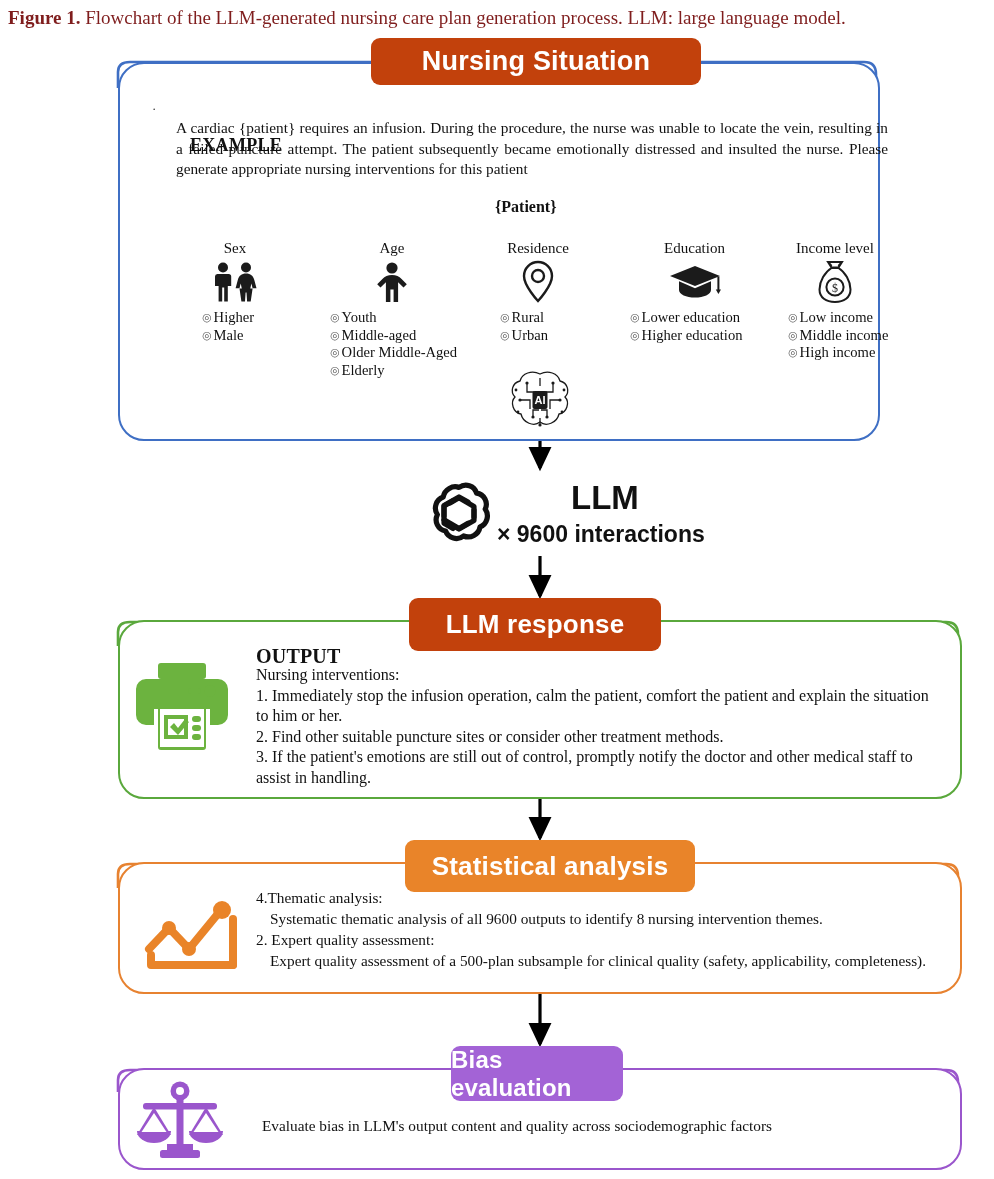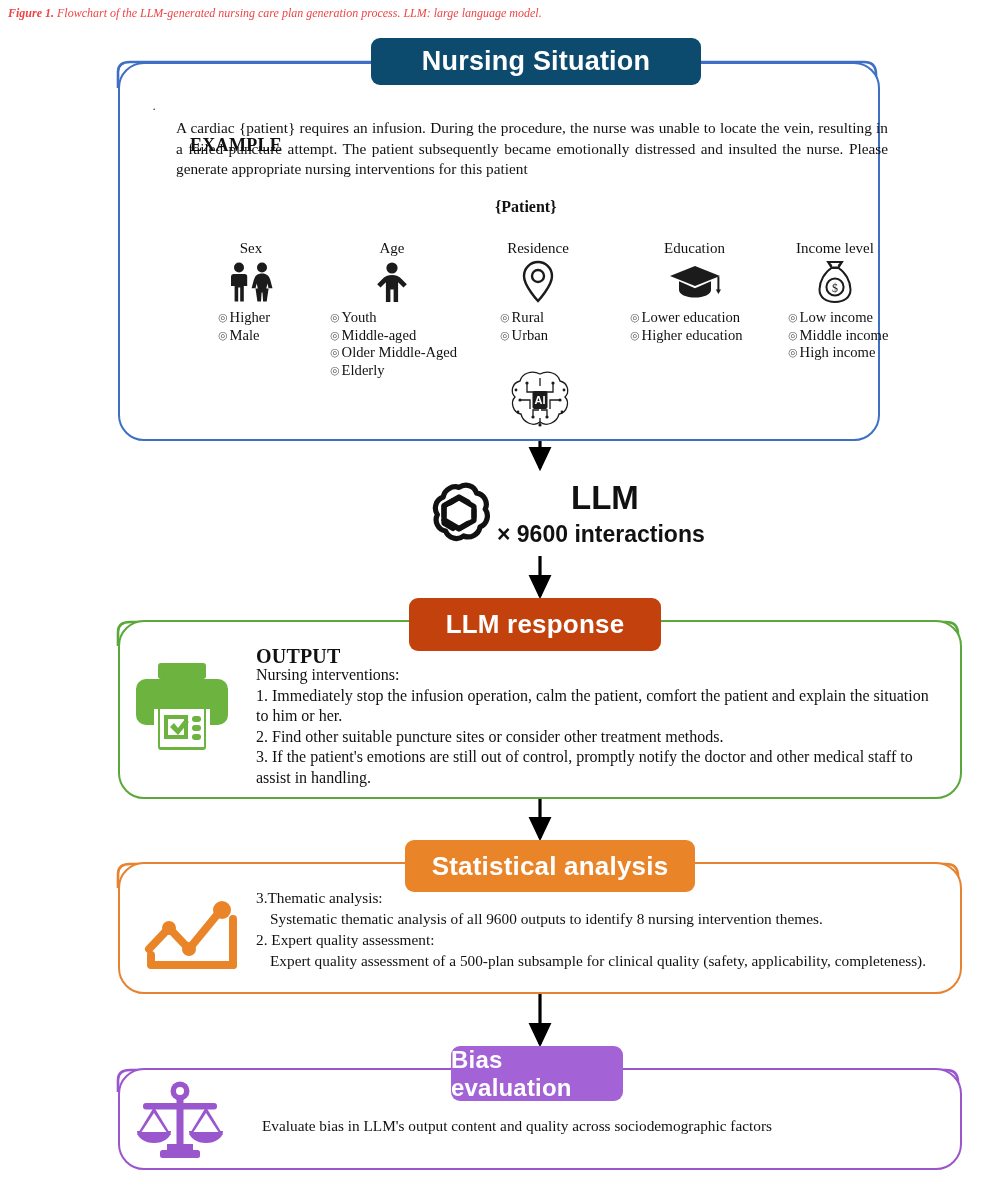--- a/index.html
+++ b/index.html
@@ -5,37 +5,37 @@
   html,body{margin:0;padding:0;}
   body{
     width:994px;height:1179px;background:#ffffff;
     font-family:"Liberation Serif", serif;
     color:#111;
     position:relative;
     overflow:hidden;
   }
   .caption{
     position:absolute;left:8px;top:6px;width:970px;
-    font-size:12px;line-height:1.25;color:#ef4444;font-style:italic;
+    font-size:19px;line-height:1.25;color:#7f1d1d;
   }
   .caption b{font-weight:bold;}
 
   
   .stage{position:absolute;border-radius:26px;background:#fff;}
   .banner{
     position:absolute;border-radius:9px;
     display:flex;align-items:center;justify-content:center;
     color:#fff;font-family:"Liberation Sans",sans-serif;
     font-weight:bold;letter-spacing:.2px;
     z-index:5;
   }
 
   
   #ns-box{left:118px;top:62px;width:758px;height:375px;border:2.6px solid #3f6fc4;}
-  #ns-banner{left:371px;top:38px;width:330px;height:47px;background:#0c4a6e;font-size:27px;}
+  #ns-banner{left:371px;top:38px;width:330px;height:47px;background:#c2410c;font-size:27px;}
 
   
   #lr-box{left:118px;top:620px;width:840px;height:175px;border:2.6px solid #5aa83c;}
   #lr-banner{left:409px;top:598px;width:252px;height:53px;background:#c2410c;font-size:26px;}
 
   
   #sa-box{left:118px;top:862px;width:840px;height:128px;border:2.6px solid #e78230;}
   #sa-banner{left:405px;top:840px;width:290px;height:52px;background:#e98429;font-size:26px;}
 
   
@@ -49,21 +49,21 @@
 
   #patient-label{position:absolute;left:495px;top:198px;font-weight:bold;font-size:16px;}
 
   .attr{position:absolute;text-align:center;}
   .attr .title{font-size:15px;margin-bottom:2px;}
   .attr .icon{height:46px;display:flex;align-items:center;justify-content:center;}
   .attr ul{list-style:none;margin:4px 0 0 0;padding:0;text-align:left;}
   .attr ul li{font-size:14.6px;line-height:17.5px;white-space:nowrap;}
   .attr ul li:before{content:"\25CE";font-size:11px;margin-right:2px;color:#555;vertical-align:1px;}
 
-  #attr-sex{left:196px;top:240px;width:110px;}
+  #attr-sex{left:180px;top:240px;width:110px;}
   #attr-age{left:312px;top:240px;width:160px;}
   #attr-res{left:478px;top:240px;width:120px;}
   #attr-edu{left:612px;top:240px;width:165px;}
   #attr-inc{left:770px;top:240px;width:130px;}
   #attr-sex ul,#attr-res ul{padding-left:22px;}
   #attr-age ul{padding-left:18px;}
   #attr-edu ul{padding-left:18px;}
   #attr-inc ul{padding-left:18px;}
 
   
@@ -341,21 +341,21 @@
     </g>
     <g fill="#e98429">
       <circle cx="24" cy="35" r="7"></circle>
       <circle cx="44" cy="56" r="7"></circle>
       <circle cx="77" cy="17" r="9"></circle>
     </g>
   </svg>
 </div>
 
 <div id="sa-body">
-  <div>3.Thematic analysis:</div>
+  <div>4.Thematic analysis:</div>
   <div class="ind">Systematic thematic analysis of all 9600 outputs to identify 8 nursing intervention themes.</div>
   <div>2. Expert quality assessment:</div>
   <div class="ind">Expert quality assessment of a 500-plan subsample for clinical quality (safety, applicability, completeness).</div>
 </div>
 
 <div class="stage" id="be-box"></div>
 <div class="banner" id="be-banner">Bias evaluation</div>
 
 <div id="be-icon">
   <svg width="94" height="82" viewBox="0 0 94 82">

